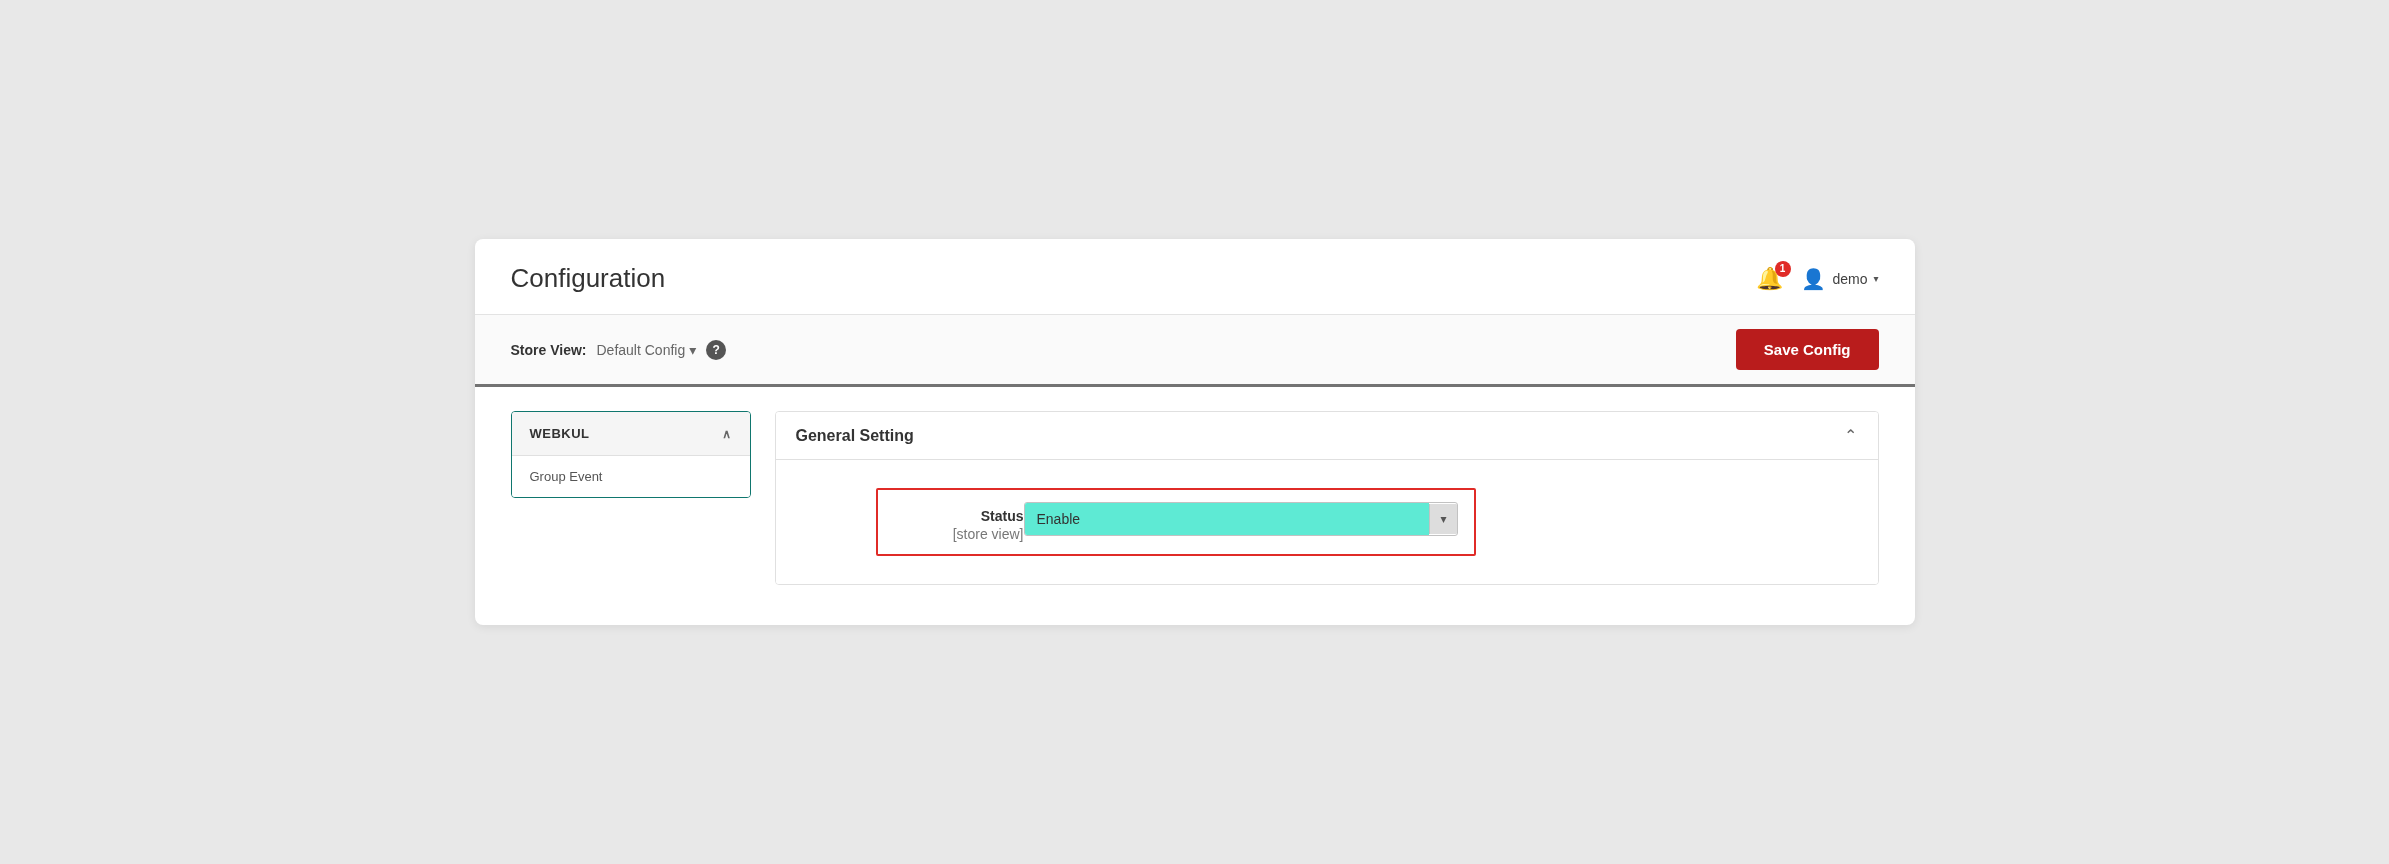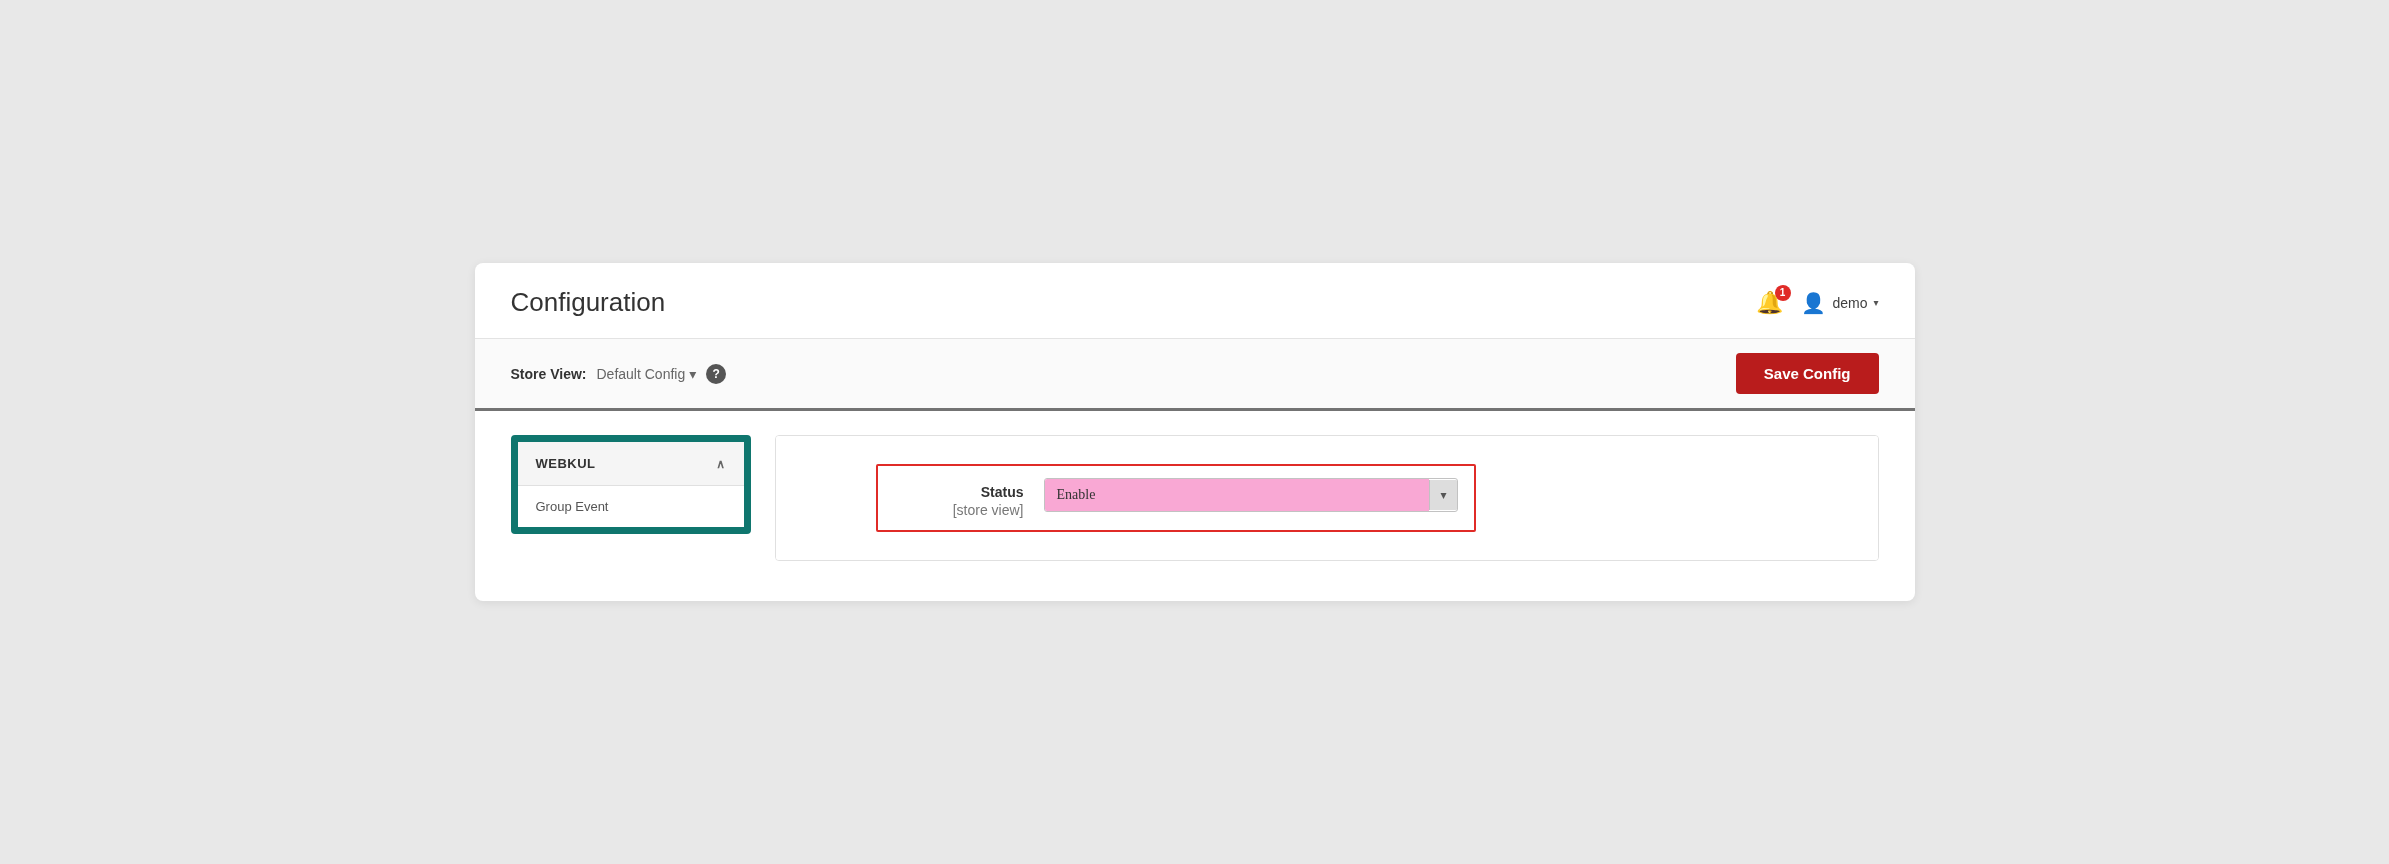--- a/index.html
+++ b/index.html
@@ -136,21 +136,21 @@
     
     .content-area {
       display: flex;
       padding: 24px 36px 0 36px;
       gap: 0;
     }
     
     .sidebar {
       width: 240px;
       min-width: 220px;
-      border: 7px solid #0f766e;
+      border: 1px solid #0f766e;
       border-radius: 4px;
       overflow: hidden;
       height: fit-content;
     }
     .sidebar-section-header {
       display: flex;
       align-items: center;
       justify-content: space-between;
       padding: 14px 18px;
       background: #f5f5f5;
@@ -208,21 +208,21 @@
       padding: 28px 20px;
       background: #fff;
     }
     
     .form-row {
       display: flex;
       align-items: flex-start;
       border: 2px solid #e02b27;
       border-radius: 2px;
       padding: 12px 16px;
-      gap: 20px;
+      gap: 0;
       max-width: 600px;
       margin-left: 80px;
     }
     .form-label-col {
       width: 130px;
       text-align: right;
       padding-top: 6px;
       flex-shrink: 0;
     }
     .form-label {
@@ -246,22 +246,21 @@
       border: 1px solid #c2c2c2;
       border-radius: 3px;
       background: #fff;
       overflow: hidden;
     }
     .status-select-value {
       flex: 1;
       padding: 8px 12px;
       font-size: 14px;
       color: #333;
-      background: #f9a8d4;
-      font-family: Liberation Serif, serif;
+      background: #5eead4;
     }
     .status-select-arrow {
       background: #ddd;
       border-left: 1px solid #c2c2c2;
       padding: 8px 10px;
       cursor: pointer;
       color: #555;
       font-size: 12px;
       display: flex;
       align-items: center;
@@ -309,20 +308,24 @@
         <span>WEBKUL</span>
         <span class="sidebar-chevron">∧</span>
       </div>
       <div class="sidebar-item">
         <span>Group Event</span>
       </div>
     </div>
 
     <div class="main-panel">
       <div class="section-block">
+        <div class="section-header">
+          <span class="section-title">General Setting</span>
+          <span class="section-toggle">⌃</span>
+        </div>
         <div class="section-body">
           <div class="form-row">
             <div class="form-label-col">
               <span class="form-label">Status</span>
               <span class="form-sub-label">[store view]</span>
             </div>
             <div class="form-control-col">
               <div class="status-select-wrapper">
                 <span class="status-select-value">Enable</span>
                 <div class="status-select-arrow">

